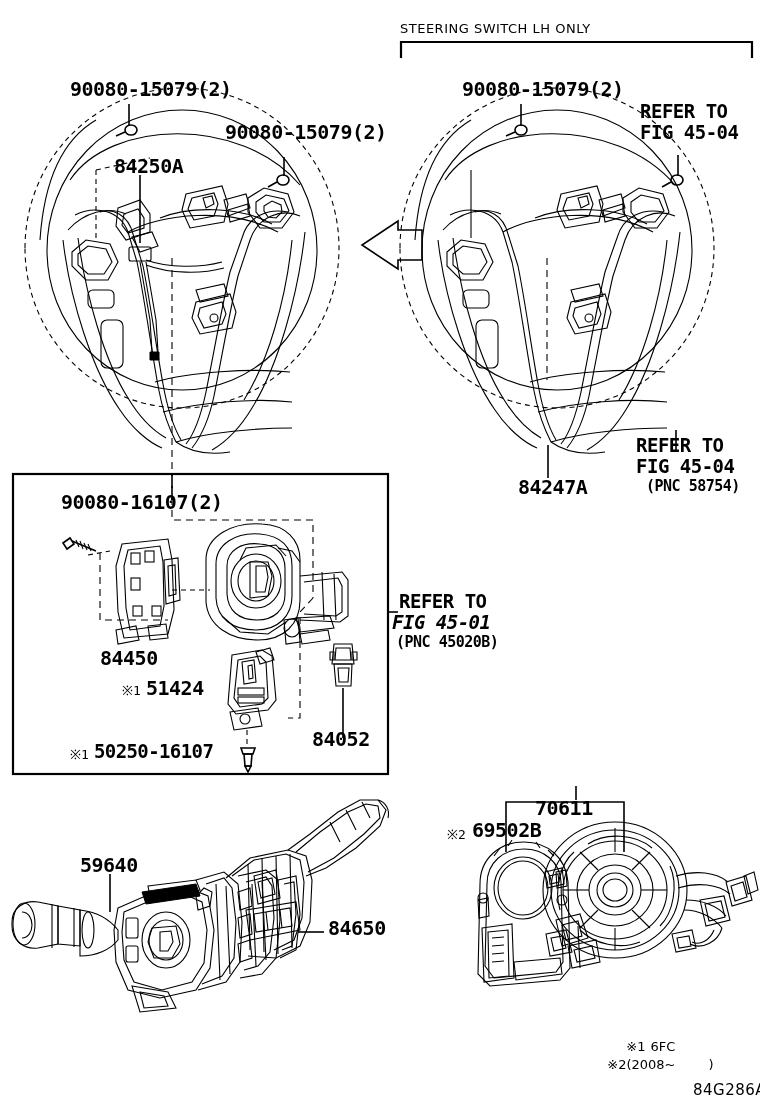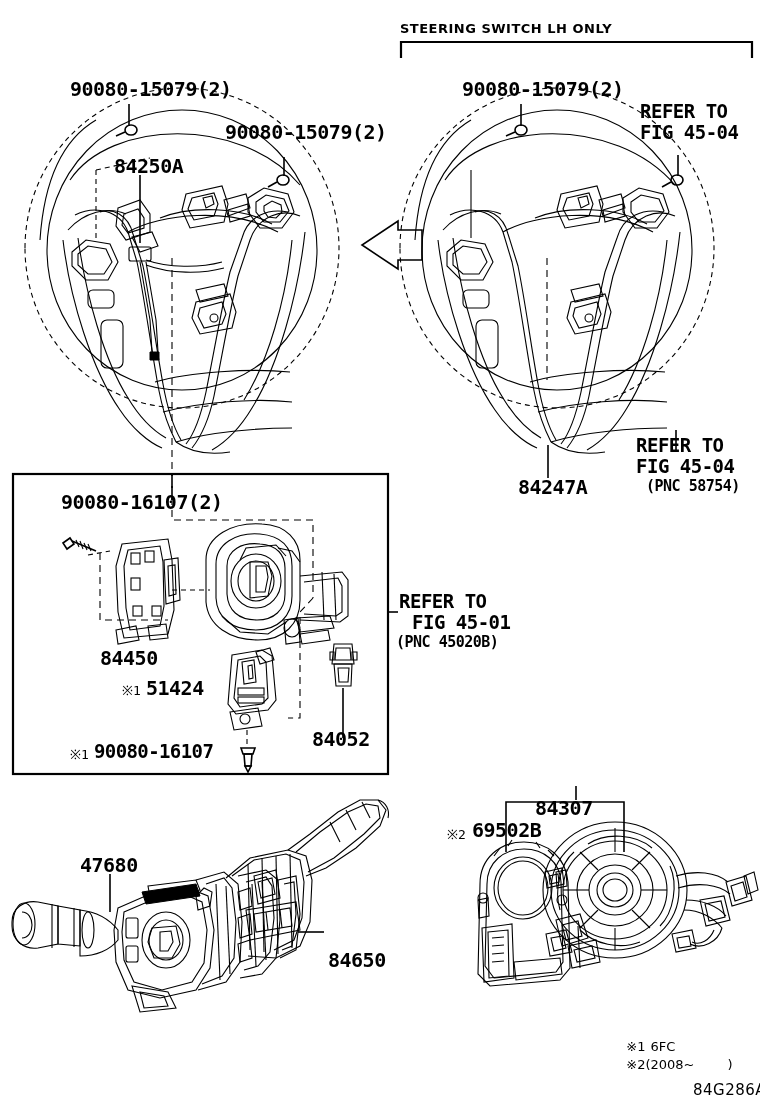--- a/index.html
+++ b/index.html
@@ -6,21 +6,21 @@
   body{
     width:760px;height:1112px;position:relative;overflow:hidden;
     font-family:"DejaVu Sans Mono","Liberation Mono",monospace;
     color:#000;
   }
   .lbl{position:absolute;white-space:pre;font-weight:bold;line-height:1.02;}
   .pn{font-size:20px;letter-spacing:-0.5px;}
   .pn-sm{font-size:19px;letter-spacing:-0.6px;}
   .refer{font-size:19px;letter-spacing:-0.5px;line-height:1.05;}
   .pnc{font-size:15px;letter-spacing:-0.5px;}
-  .hdr{font-size:13px;font-weight:bold;letter-spacing:0.5px;
+  .hdr{font-size:13px;font-weight:normal;letter-spacing:0.5px;
        font-family:"DejaVu Sans","Liberation Sans",sans-serif;}
   .foot{font-size:13px;font-weight:normal;letter-spacing:0px;
        font-family:"DejaVu Sans","Liberation Sans",sans-serif;}
   .code{font-size:15px;font-weight:normal;letter-spacing:0.5px;
        font-family:"DejaVu Sans","Liberation Sans",sans-serif;}
   .star{font-size:13px;font-weight:normal;}
   svg{position:absolute;top:0;left:0;}
   .ln{stroke:#000;fill:none;}
   .thin{stroke-width:1.1;}
   .med{stroke-width:1.6;}
@@ -429,33 +429,33 @@
 <div class="lbl pn" style="left:518px;top:477px;">84247A</div>
 <div class="lbl refer" style="left:636px;top:436px;">REFER TO</div>
 <div class="lbl refer" style="left:636px;top:457px;">FIG 45-04</div>
 <div class="lbl pnc" style="left:646px;top:479px;">(PNC 58754)</div>
 
 <div class="lbl pn" style="left:21px;top:492px;margin-left:40px;">90080-16107(2)</div>
 <div class="lbl pn" style="left:100px;top:648px;">84450</div>
 <div class="lbl star" style="left:122px;top:684px;">※1</div>
 <div class="lbl pn" style="left:146px;top:678px;">51424</div>
 <div class="lbl star" style="left:70px;top:748px;">※1</div>
-<div class="lbl pn-sm" style="left:94px;top:742px;">90080-16107</div>
+<div class="lbl pn-sm" style="left:94px;top:742px;">50250-16107</div>
 <div class="lbl pn" style="left:312px;top:729px;">84052</div>
 <div class="lbl refer" style="left:399px;top:592px;">REFER TO</div>
-<div class="lbl refer" style="left:412px;top:613px;">FIG 45-01</div>
+<div class="lbl refer" style="left:392px;top:613px;font-style:italic;">FIG 45-01</div>
 <div class="lbl pnc" style="left:396px;top:635px;">(PNC 45020B)</div>
 
-<div class="lbl pn" style="left:80px;top:855px;">47680</div>
-<div class="lbl pn" style="left:328px;top:950px;">84650</div>
-
-<div class="lbl pn" style="left:535px;top:798px;">84307</div>
+<div class="lbl pn" style="left:80px;top:855px;">59640</div>
+<div class="lbl pn" style="left:328px;top:918px;">84650</div>
+
+<div class="lbl pn" style="left:535px;top:798px;">70611</div>
 <div class="lbl star" style="left:447px;top:828px;">※2</div>
 <div class="lbl pn" style="left:472px;top:820px;">69502B</div>
 
 <div class="lbl foot" style="left:618px;top:1027px;">
   <span>※1</span><span style="display:inline-block;width:5px;"></span><span>6FC</span>
 </div>
-<div class="lbl foot" style="left:618px;top:1045px;">
+<div class="lbl foot" style="left:599px;top:1045px;">
   <span>※2</span><span>(2008~        )</span>
 </div>
 
 <div class="lbl code" style="left:693px;top:1083px;">84G286A</div>
 
 </body></html>

